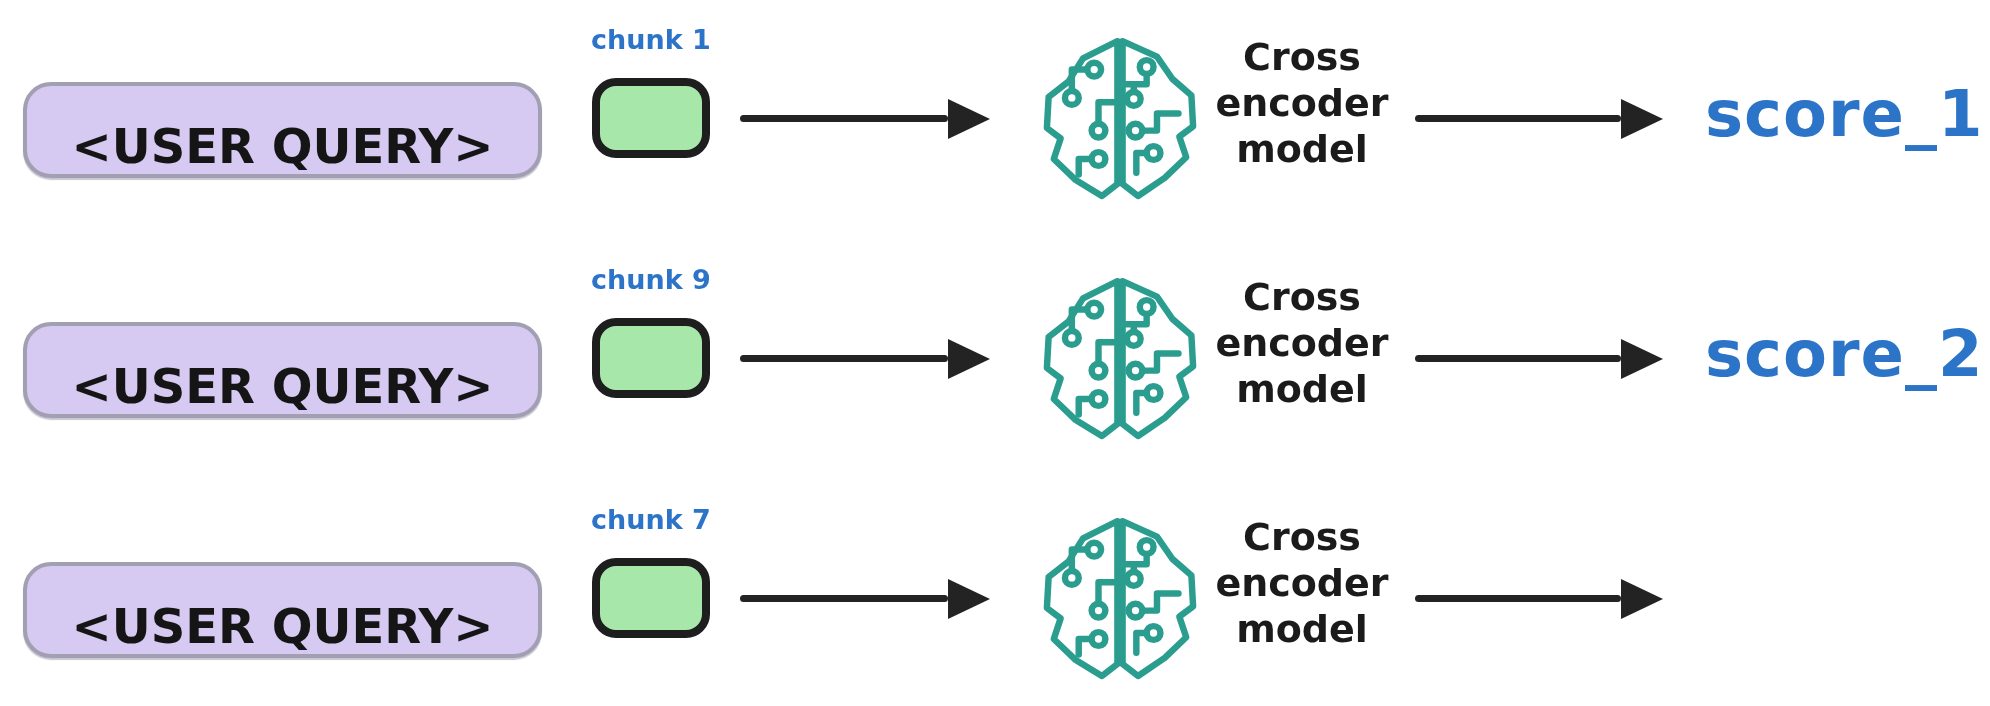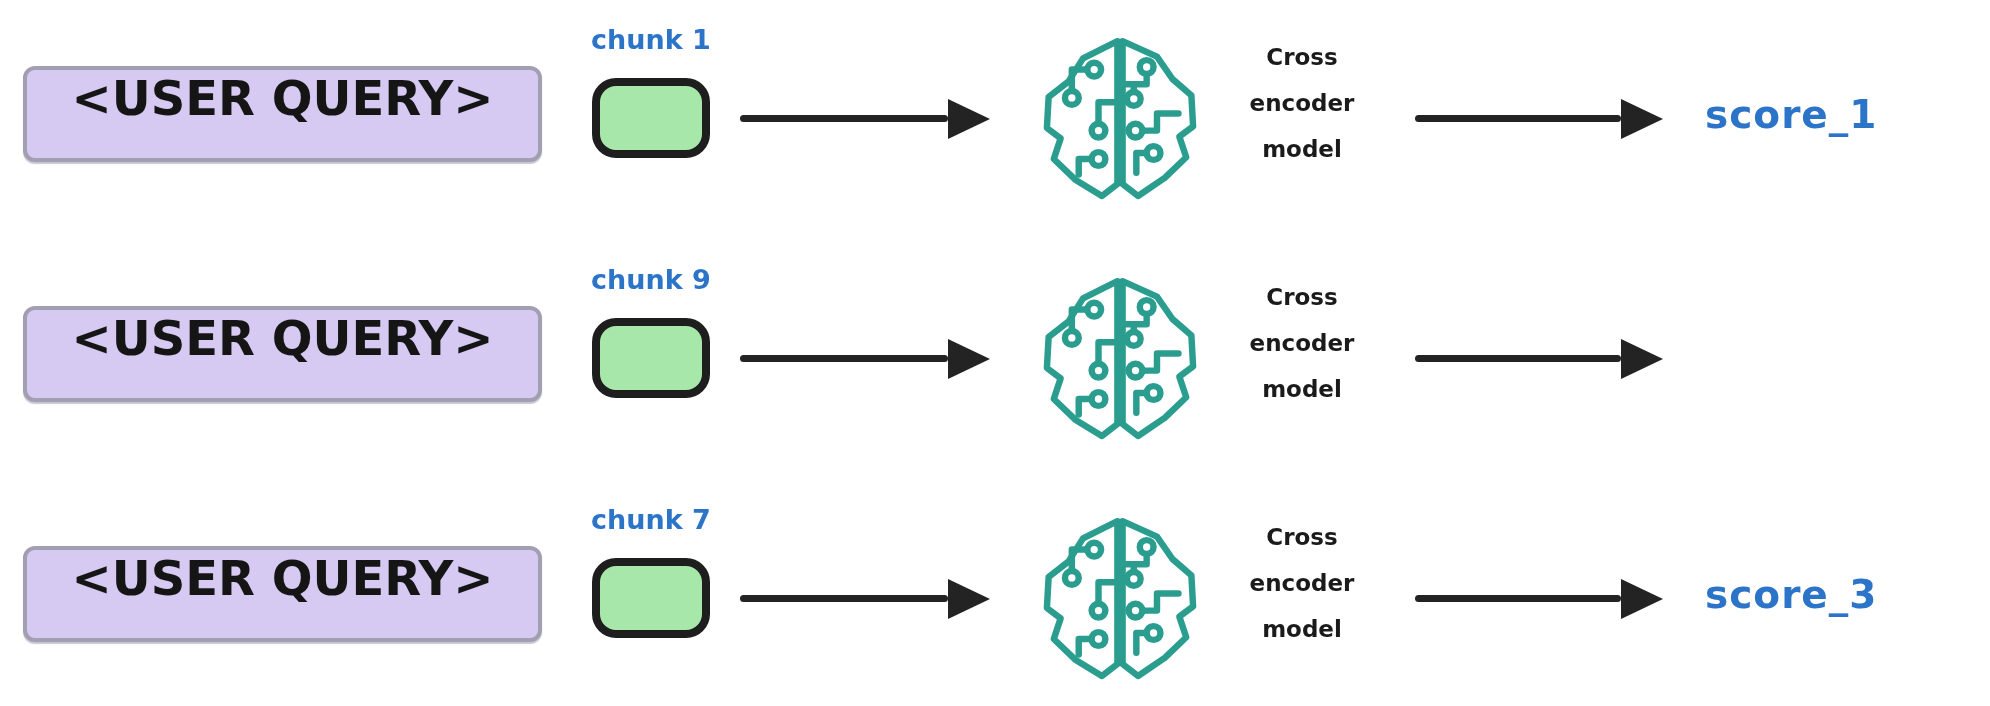--- a/index.html
+++ b/index.html
@@ -21,30 +21,30 @@
     width: 1990px;
     height: 226px;
   }
   .row-1 { top: 0; }
   .row-2 { top: 240px; }
   .row-3 { top: 480px; }
 
   .query-box {
     position: absolute;
     left: 23px;
-    top: 66px;
+    top: 82px;
     width: 519px;
     height: 96px;
     box-sizing: border-box;
     background: var(--query_fill, #d6c9f2);
     border: 4px solid var(--query_border, #a29fb3);
-    border-radius: 12px;
+    border-radius: 28px;
     box-shadow: 0 2px 1px rgba(130, 127, 150, 0.45);
     display: flex;
-    align-items: flex-start;
+    align-items: flex-end;
     justify-content: center;
   }
   .query-box span {
     font-size: 48px;
     font-weight: 700;
     letter-spacing: 0px;
     color: #151515;
     white-space: nowrap;
   }
 
@@ -101,35 +101,35 @@
   }
   .brain svg { width: 100%; height: 100%; display: block; }
 
   .model-label {
     position: absolute;
     left: 1172px;
     top: 34px;
     width: 260px;
     text-align: center;
     color: var(--model_text, #1b1b1b);
-    font-size: 23px;
+    font-size: 38px;
     font-weight: 600;
     line-height: 46px;
   }
   .model-label span { display: block; }
 
   .score-label {
     position: absolute;
     left: 1705px;
     top: 82px;
     width: 280px;
     height: 64px;
     display: flex;
     align-items: center;
-    font-size: 39px;
+    font-size: 64px;
     font-weight: 700;
     letter-spacing: 1px;
     color: var(--accent_blue, #2b74c8);
     white-space: nowrap;
     text-align: right;
   }
 
   .watermark {
     position: absolute;
     right: 12px;
@@ -219,20 +219,21 @@
     </div>
     <div class="model-label">
       <span>Cross</span>
       <span>encoder</span>
       <span>model</span>
     </div>
     <div class="arrow arrow-2">
       <span class="shaft"></span>
       <span class="head"></span>
     </div>
+    <div class="score-label">score_2</div>
   </section>
 
   <section class="row row-3">
     <div class="query-box">
       <span>&lt;USER QUERY&gt;</span>
     </div>
     <div class="chunk-label">chunk 7</div>
     <div class="chunk-box"></div>
     <div class="arrow arrow-1">
       <span class="shaft"></span>
@@ -245,16 +246,15 @@
     </div>
     <div class="model-label">
       <span>Cross</span>
       <span>encoder</span>
       <span>model</span>
     </div>
     <div class="arrow arrow-2">
       <span class="shaft"></span>
       <span class="head"></span>
     </div>
-    <div class="score-label">score_3</div>
   </section>
 
 </div>
 
 </body></html>

